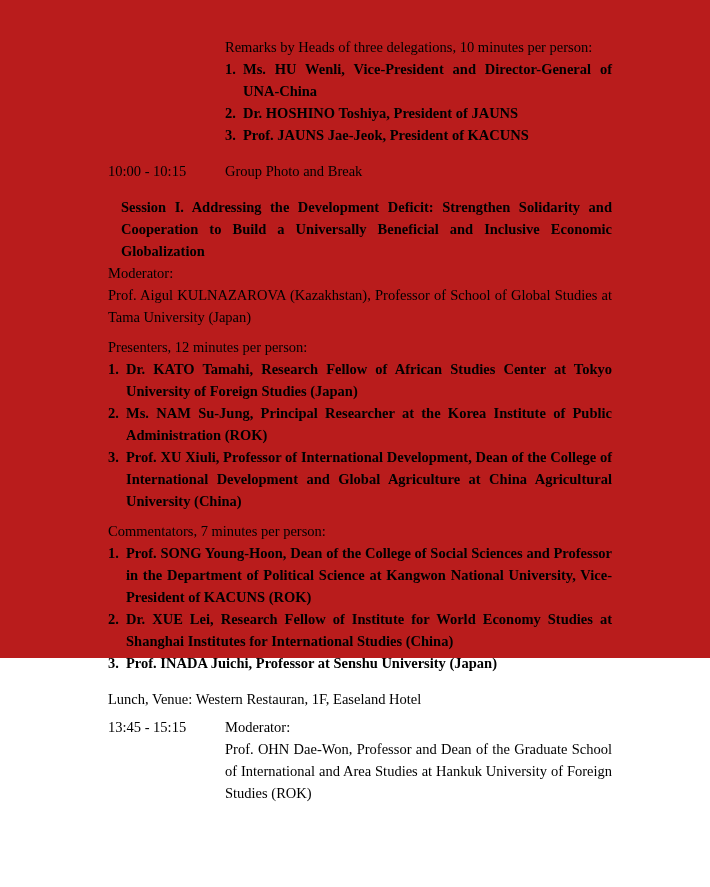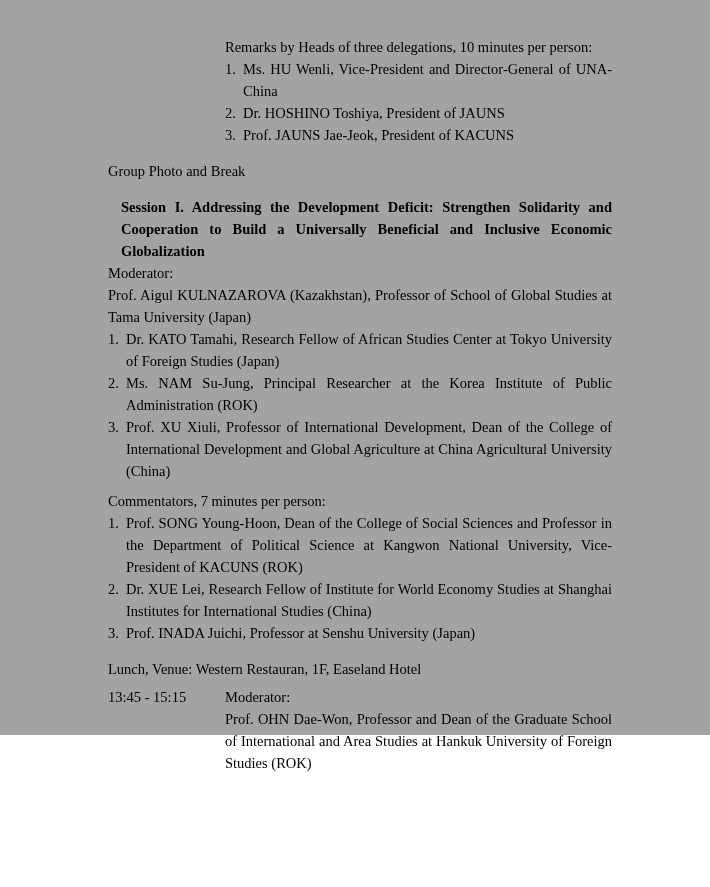--- a/index.html
+++ b/index.html
@@ -4,22 +4,22 @@
 <style>
   * { margin: 0; padding: 0; box-sizing: border-box; }
   html, body {
     width: 710px;
     height: 887px;
     background: #ffffff;
     overflow: hidden;
   }
   .page {
     width: 710px;
-    height: 735px;
-    background: #a3a3a3;
+    height: 658px;
+    background: #b91c1c;
     color: #000000;
     font-family: "Liberation Serif", "DejaVu Serif", serif;
     font-size: 14.5px;
     line-height: 22px;
     padding: 36px 98px 0 108px;
   }
   .row { display: flex; align-items: flex-start; }
   .row + .row { margin-top: 14px; }
   .row.tight { margin-top: 6px; }
   .time-cell {
@@ -37,20 +37,21 @@
     font-weight: bold;
     text-align: justify;
     margin-left: 13px;
   }
   .nlist { counter-reset: li; list-style: none; }
   .nitem {
     counter-increment: li;
     position: relative;
     padding-left: 18px;
     text-align: justify;
+    font-weight: bold;
   }
   .nitem::before {
     content: counter(li) ".";
     position: absolute;
     left: 0;
     top: 0;
   }
   .inner-gap { margin-top: 8px; }
 </style>
 </head>
@@ -64,31 +65,33 @@
       <div class="para single">Remarks by Heads of three delegations, 10 minutes per person:</div>
       <div class="nlist">
         <div class="nitem">Ms. HU Wenli, Vice-President and Director-General of UNA-China</div>
         <div class="nitem">Dr. HOSHINO Toshiya, President of JAUNS</div>
         <div class="nitem">Prof. JAUNS Jae-Jeok, President of KACUNS</div>
       </div>
     </div>
   </div>
 
   <div class="row">
+    <div class="time-cell">10:00 - 10:15</div>
     <div class="content-cell">
       <div class="para single">Group Photo and Break</div>
     </div>
   </div>
 
   <div class="row">
     <div class="content-cell">
       <div class="session-title">Session I. Addressing the Development Deficit: Strengthen Solidarity and Cooperation to Build a Universally Beneficial and Inclusive Economic Globalization</div>
       <div class="para single">Moderator:</div>
       <div class="para">Prof. Aigul KULNAZAROVA (Kazakhstan), Professor of School of Global Studies at Tama University (Japan)</div>
 
+      <div class="para single inner-gap">Presenters, 12 minutes per person:</div>
       <div class="nlist">
         <div class="nitem">Dr. KATO Tamahi, Research Fellow of African Studies Center at Tokyo University of Foreign Studies (Japan)</div>
         <div class="nitem">Ms. NAM Su-Jung, Principal Researcher at the Korea Institute of Public Administration (ROK)</div>
         <div class="nitem">Prof. XU Xiuli, Professor of International Development, Dean of the College of International Development and Global Agriculture at China Agricultural University (China)</div>
       </div>
 
       <div class="para single inner-gap">Commentators, 7 minutes per person:</div>
       <div class="nlist">
         <div class="nitem">Prof. SONG Young-Hoon, Dean of the College of Social Sciences and Professor in the Department of Political Science at Kangwon National University, Vice-President of KACUNS (ROK)</div>
         <div class="nitem">Dr. XUE Lei, Research Fellow of Institute for World Economy Studies at Shanghai Institutes for International Studies (China)</div>

